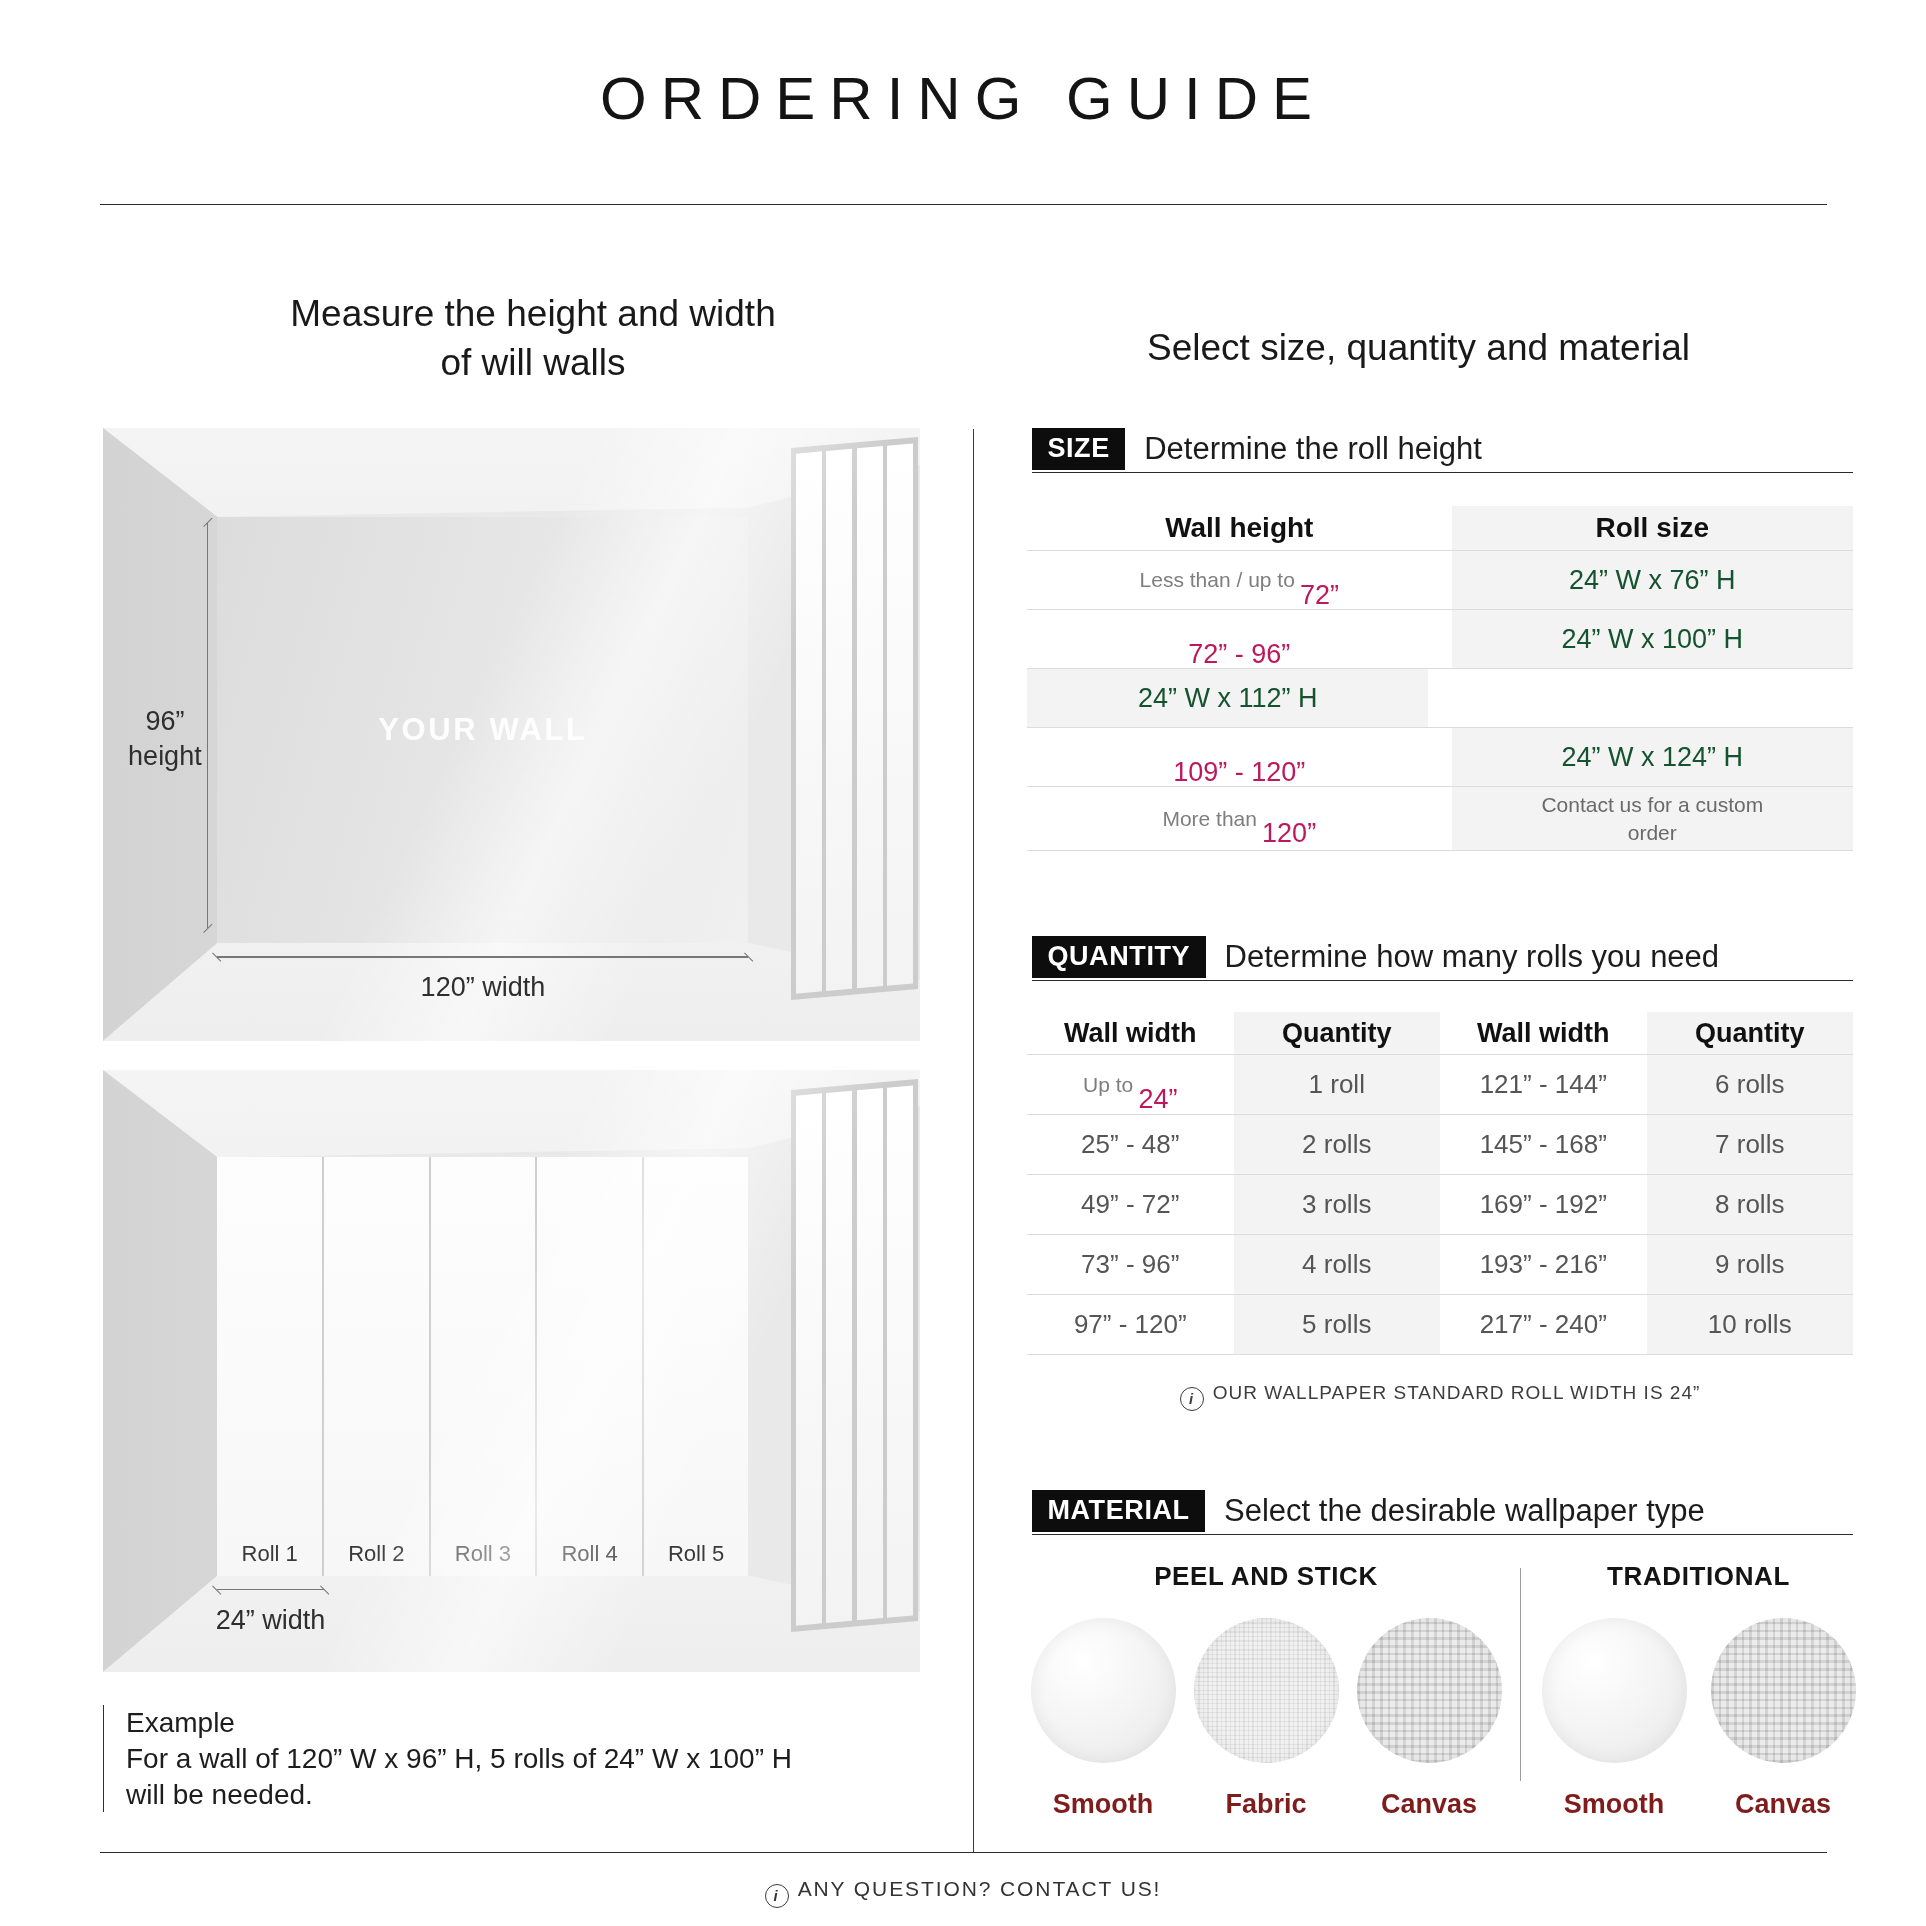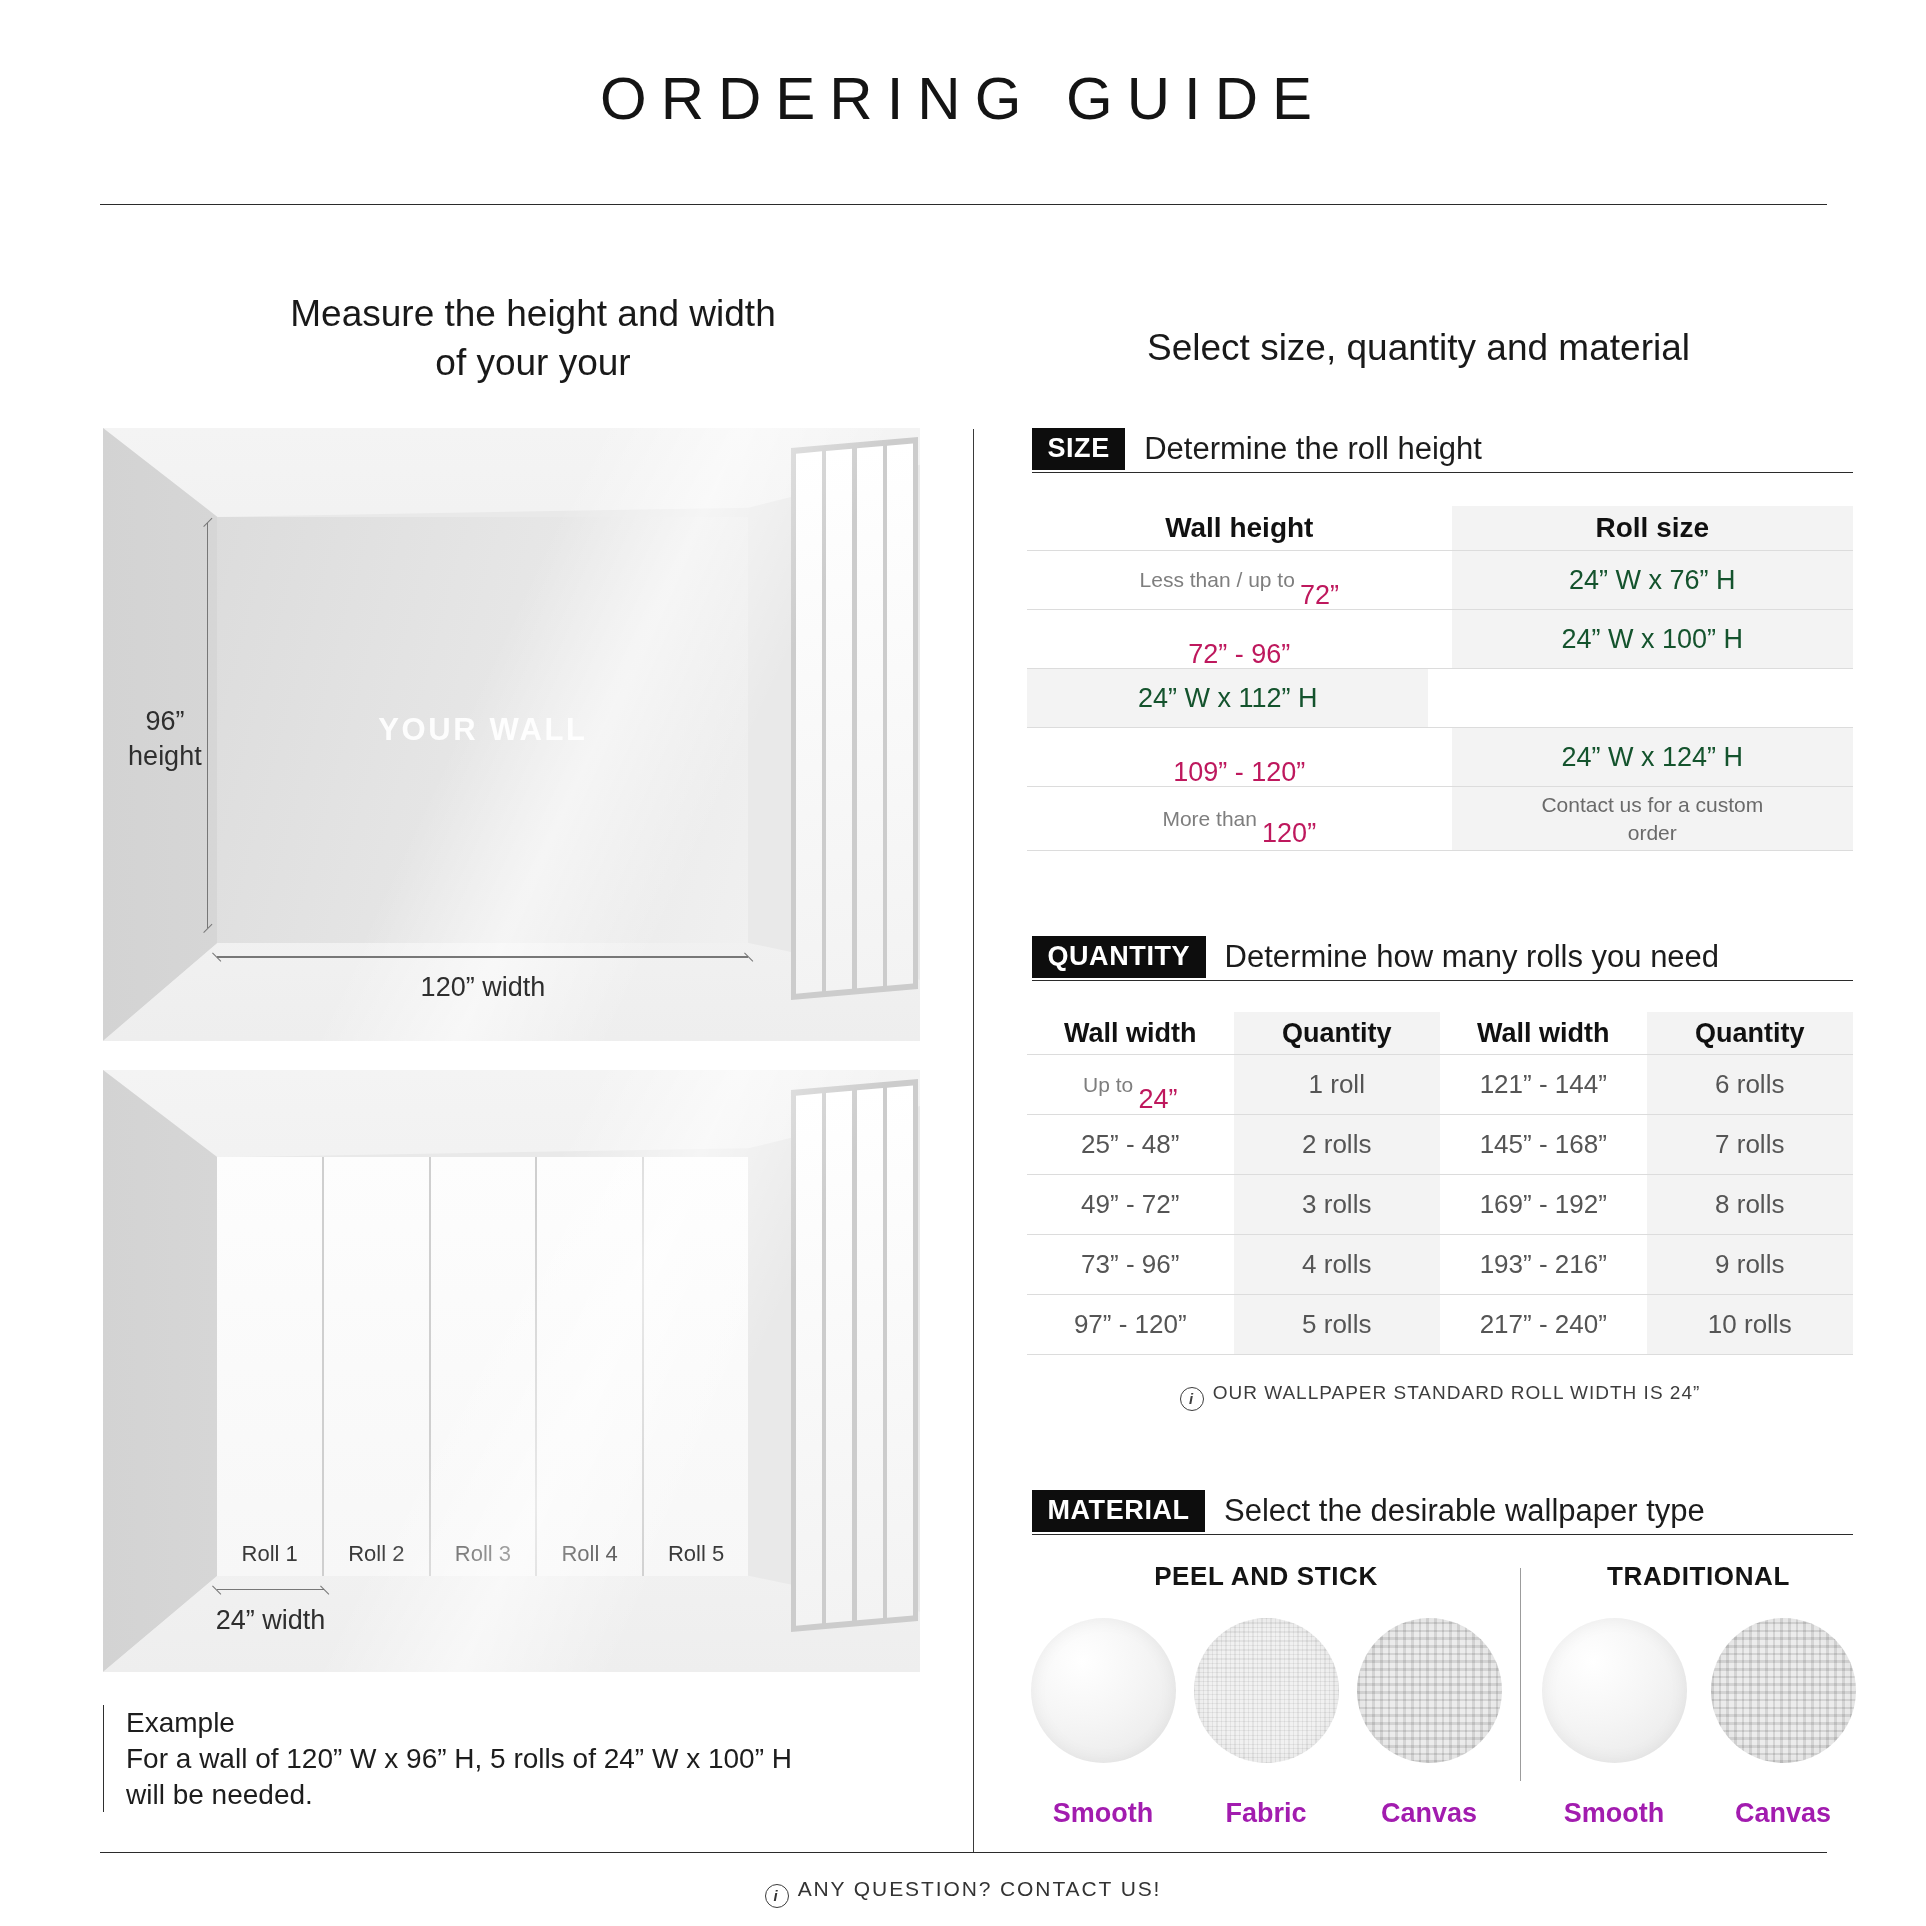--- a/index.html
+++ b/index.html
@@ -117,38 +117,38 @@
   .swatch.smooth{background:radial-gradient(circle at 35% 30%,#ffffff 0%,#f5f5f5 45%,#e6e6e6 100%);
     box-shadow:inset 0 0 18px rgba(0,0,0,0.06);}
   .swatch.fabric{background-color:#f1f1f1;
     background-image:repeating-linear-gradient(0deg,rgba(0,0,0,0.06) 0 1.3px,transparent 1.3px 4.5px),
                      repeating-linear-gradient(90deg,rgba(0,0,0,0.06) 0 1.3px,transparent 1.3px 4.5px);
     box-shadow:inset 0 0 18px rgba(0,0,0,0.05);}
   .swatch.canvas{background-color:#ececec;
     background-image:repeating-linear-gradient(0deg,rgba(0,0,0,0.10) 0 2.6px,transparent 2.6px 7.7px),
                      repeating-linear-gradient(90deg,rgba(0,0,0,0.10) 0 2.6px,transparent 2.6px 7.7px);
     box-shadow:inset 0 0 18px rgba(0,0,0,0.06);}
-  .mat-label{margin-top:35px;font-size:27px;font-weight:600;color:#a21caf;}
+  .mat-label{margin-top:26px;font-size:27px;font-weight:600;color:#7f1d1d;}
   .mat-divider{position:absolute;left:1520px;top:1568px;height:213px;width:1.3px;background:#9c9c9c;}
 
   
   .footer-text{position:absolute;left:0;top:1877px;width:1926px;text-align:center;
     font-size:21px;letter-spacing:1.9px;color:#333;font-weight:500;}
 </style>
 </head>
 <body>
 
 <div class="canvas">
 
   <div class="page-title">ORDERING GUIDE</div>
   <div class="hr-main" id="hr-top"></div>
 
   <div class="col-heading" id="heading-left">
     <div>Measure the height and width</div>
-    <div>of your your</div>
+    <div>of will walls</div>
   </div>
   <div class="col-heading" id="heading-right">Select size, quantity and material</div>
 
   <div class="col-divider"></div>
 
   <div class="room" id="room1">
     <div class="ceiling"></div>
     <div class="leftwall"></div>
     <div class="backwall"></div>
     <div class="floor"></div>

